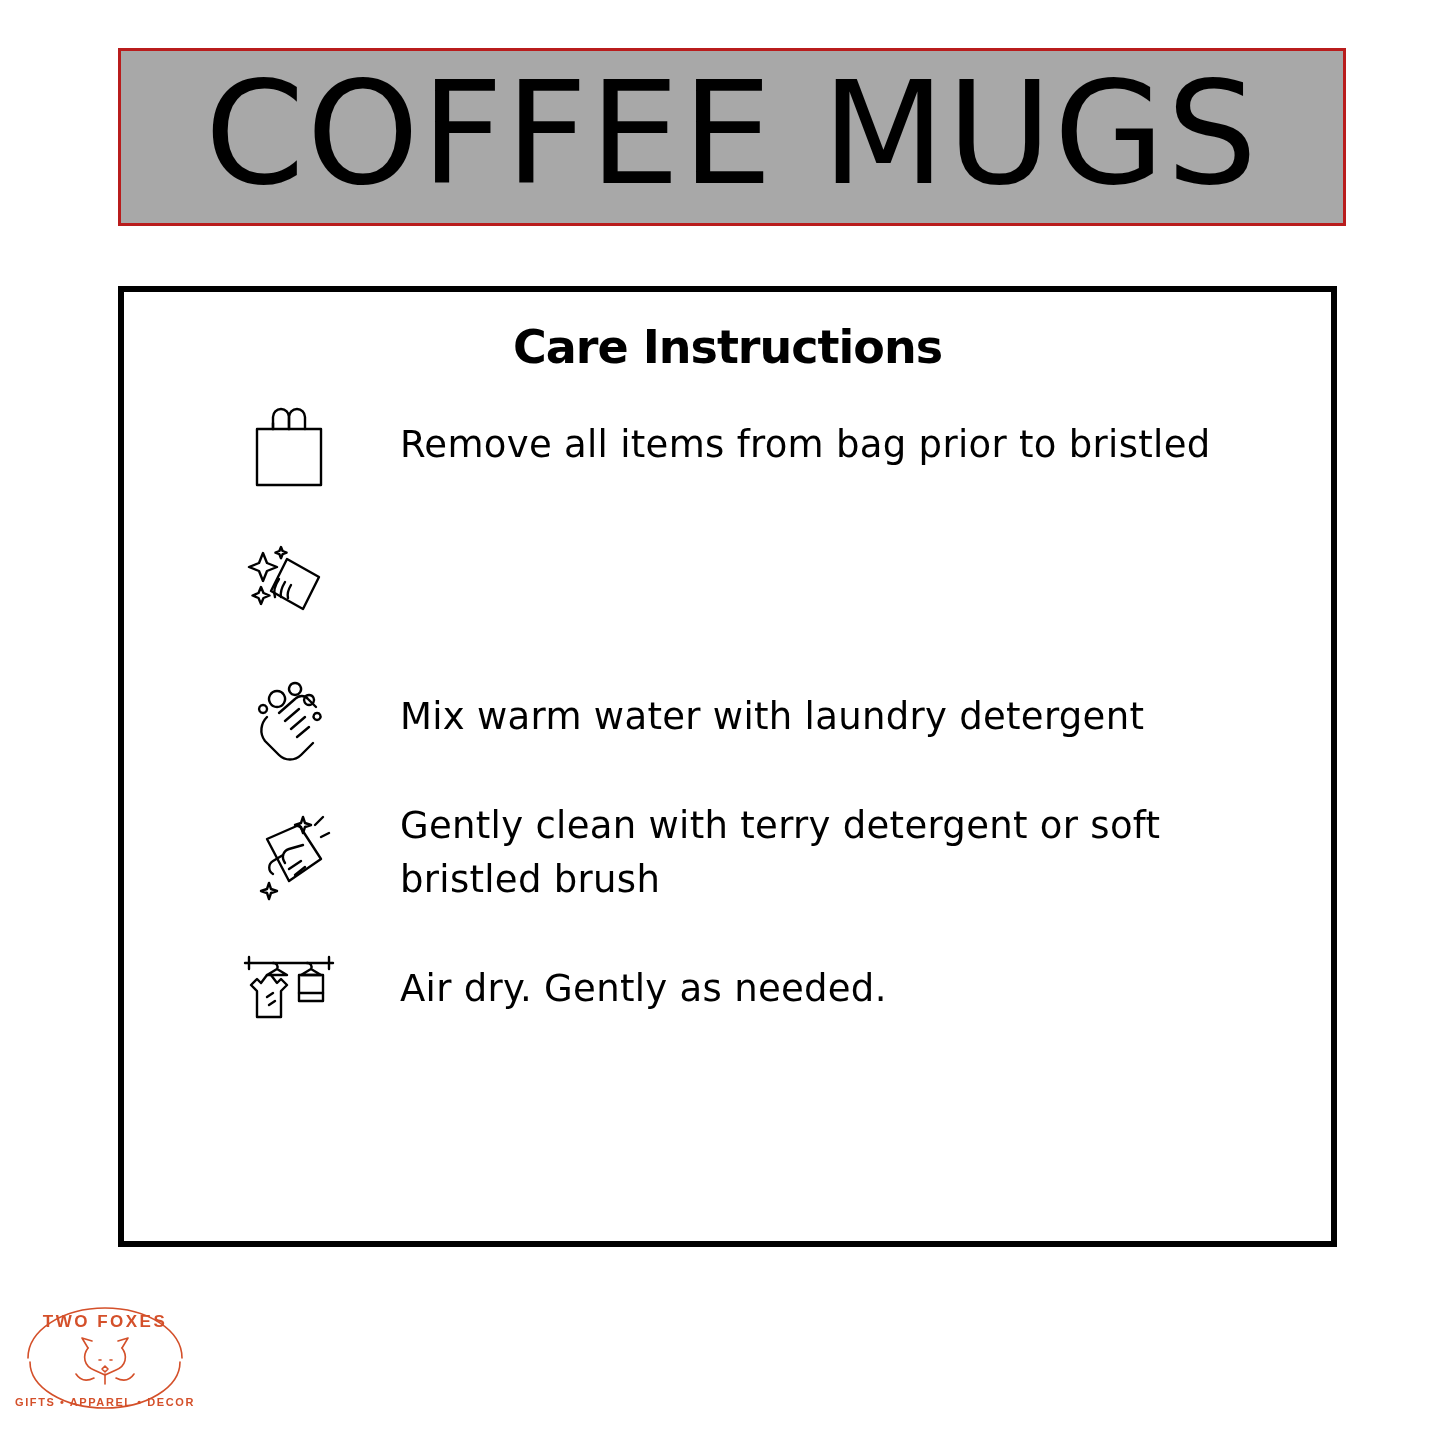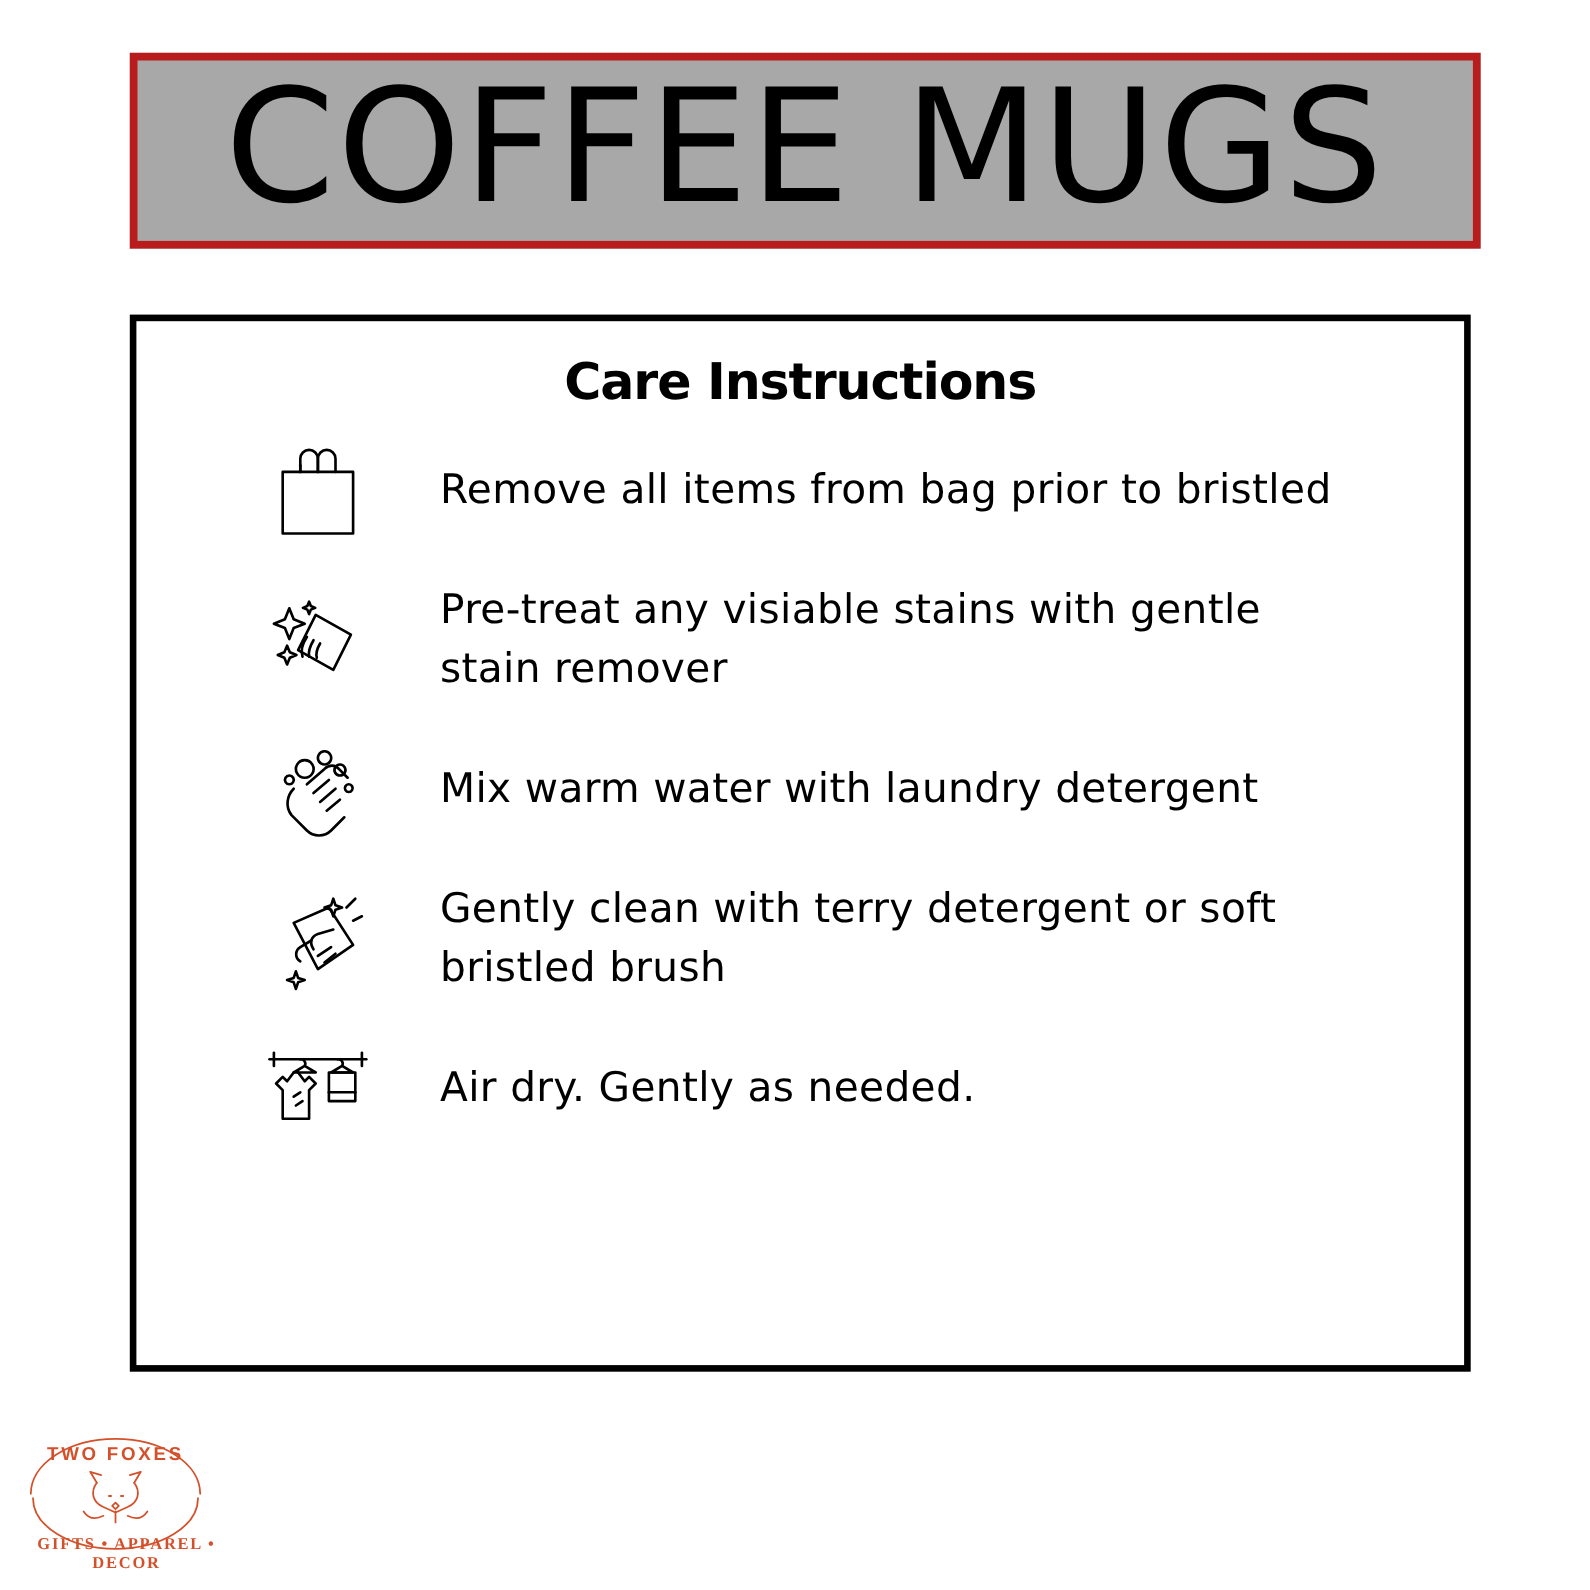--- a/index.html
+++ b/index.html
@@ -24,21 +24,21 @@
   }
 
   
   .title-banner {
     position: absolute;
     left: 118px;
     top: 48px;
     width: 1228px;
     height: 178px;
     background: #a8a8a8;
-    border: 7px solid #b91c1c;
+    border: 3px solid #b91c1c;
     box-sizing: border-box;
     display: flex;
     align-items: center;
     justify-content: center;
   }
   .title-text {
     font-family: "DejaVu Sans", sans-serif;
     font-weight: 400;
     font-size: 143px;
     line-height: 1;
@@ -121,26 +121,26 @@
     width: 210px;
     text-align: center;
     font-family: "Liberation Sans", sans-serif;
     font-size: 17px;
     font-weight: bold;
     letter-spacing: 2.5px;
     color: #d4502a;
   }
   .logo-sub {
     position: absolute;
-    left: 10px;
+    left: 0;
     top: 96px;
     width: 210px;
     text-align: center;
-    font-family: Liberation Serif, serif;
-    font-size: 15px;
+    font-family: Liberation Sans, sans-serif;
+    font-size: 11px;
     font-weight: bold;
     letter-spacing: 1.6px;
     color: #d4502a;
   }
   .logo-svg {
     position: absolute;
     left: 0;
     top: 0;
   }
 </style>
@@ -175,21 +175,20 @@
           <svg width="112" height="112" viewBox="0 0 112 112" fill="none" stroke="#000" stroke-width="2.4" stroke-linecap="round" stroke-linejoin="round">
             <path d="M54 34 L86 52 L70 84 L38 66 Z"></path>
             <path d="M46 54 c-4 6 -6 12 -4 18"></path>
             <path d="M52 57 c-3 5 -5 10 -4 15"></path>
             <path d="M58 60 c-3 5 -4 9 -3 13"></path>
             <path d="M30 28 l4 10 10 4 -10 4 -4 10 -4 -10 -10 -4 10 -4 Z"></path>
             <path d="M28 62 l2.5 6 6 2.5 -6 2.5 -2.5 6 -2.5 -6 -6 -2.5 6 -2.5 Z"></path>
             <path d="M48 22 l1.6 4 4 1.6 -4 1.6 -1.6 4 -1.6 -4 -4 -1.6 4 -1.6 Z"></path>
           </svg>
         </div>
-        <div class="step-text">Pre-treat any visiable stains with gentle stain remover</div>
       </div>
 
       <div class="step">
         <div class="step-icon">
           <svg width="112" height="112" viewBox="0 0 112 112" fill="none" stroke="#000" stroke-width="2.4" stroke-linecap="round" stroke-linejoin="round">
             <path d="M34 56 c-6 6 -8 16 -2 24 l14 14 c6 6 16 6 22 0 l12 -12"></path>
             <path d="M46 52 l16 -14 c4 -4 10 -4 13 0 l8 8"></path>
             <path d="M52 60 l14 -12"></path>
             <path d="M58 68 l14 -12"></path>
             <path d="M64 76 l12 -10"></path>

